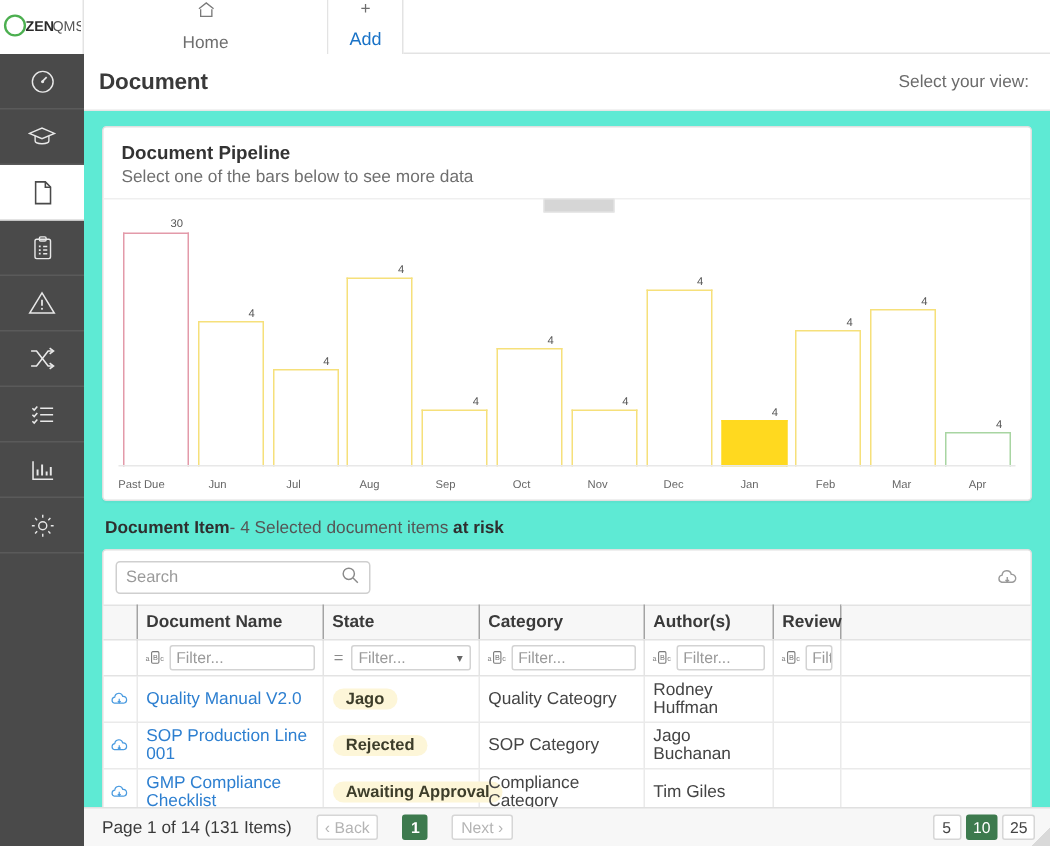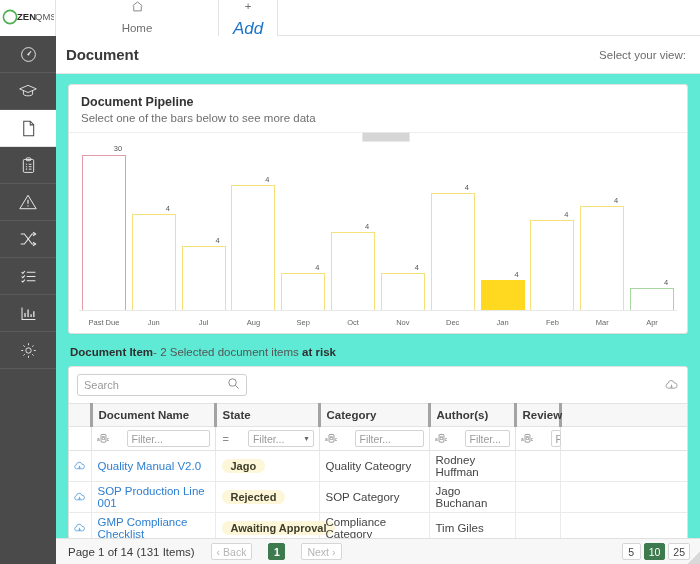--- a/index.html
+++ b/index.html
@@ -17,21 +17,21 @@
   .logo-cell {
     width:56px; flex:0 0 56px; display:flex; align-items:center; justify-content:center;
     border-right:1px solid #e3e3e3; background:#fff;
   }
   .tab {
     display:flex; align-items:center; gap:7px; padding:0 14px;
     border-right:1px solid #e3e3e3; color:#6e6e6e; font-size:11.5px;
     background:#fff; cursor:pointer;
   }
   .tab.home { min-width:163px; }
-  .tab-add { color:#1a73c7; font-size:17px; font-weight:400;font-style:italic; }
+  .tab-add { color:#1a73c7; font-size:12px; font-weight:400; }
   .topbar-rest { flex:1; border-bottom:1px solid #e3e3e3; }
   .tab.home, .tab.add { border-bottom:none;flex-direction:column; }
 
   
   .body { flex:1; display:flex; min-height:0; }
 
   
   .sidebar {
     width:56px; flex:0 0 56px; background:#4a4a4a; display:flex; flex-direction:column;
   }
@@ -81,21 +81,21 @@
   }
   .bar-col { flex:1; display:flex; flex-direction:column; align-items:center; justify-content:flex-end; height:100%; position:relative; }
   .bar-val { font-size:7.5px; color:#555; margin-bottom:2px; line-height:1;padding-left:28px; }
   .bar {
     width:44px; background:#fff; border:1px solid #f6e07a; border-bottom:none; cursor:pointer;
   }
   .bar.pastdue { border-color:#e39aa9; }
   .bar.selected { background:#ffd91f; border-color:#ffd91f; }
   .bar.future { border-color:#a8d5a2; }
   .axis-line { position:absolute; left:10px; right:10px; bottom:22px; height:1px; background:#e8e8e8; }
-  .xlabels { position:absolute; left:10px; right:10px; bottom:6px; display:flex; }
+  .xlabels { position:absolute; left:0; right:10px; bottom:6px; display:flex; }
   .xlab { flex:1; text-align:center; font-size:7.5px; color:#666; }
 
   
   .sec-head { padding:12px 2px 8px 2px; font-size:11.5px; color:#555; }
   .sec-head b { color:#2f2f2f; font-weight:700; }
 
   
   .table-card { border:1px solid #e0e0e0; border-radius:3px; background:#fff; }
   .table-toolbar { display:flex; align-items:center; padding:7px 8px; }
   .search-box {
@@ -105,30 +105,30 @@
   .search-box input {
     border:none; outline:none; flex:1; font-size:11px; color:#444;
     font-family:"Liberation Sans", sans-serif; background:transparent;
   }
   .search-box input::placeholder { color:#9a9a9a; }
   .dl-icon { margin-left:auto; color:#9a9a9a; cursor:pointer; display:flex; }
 
   table { width:100%; border-collapse:collapse; table-layout:fixed; }
   thead th {
     background:#f7f7f7; border-top:1px solid #e3e3e3; border-bottom:1px solid #e3e3e3;
-    border-right:3px solid #a3a3a3; text-align:left; font-size:11.5px; font-weight:700;
+    border-right:1px solid #a3a3a3; text-align:left; font-size:11.5px; font-weight:700;
     color:#3a3a3a; padding:5px 6px; height:21px;
   }
   thead th:last-child { border-right:none; }
   tr.filter-row td {
     background:#fff; border-bottom:1px solid #e3e3e3; border-right:1px solid #e3e3e3;
     padding:3px 5px; height:24px; vertical-align:middle;
   }
   tr.filter-row td:last-child { border-right:none; }
-  .filt-cell { display:flex; align-items:center; gap:17px; }
+  .filt-cell { display:flex; align-items:center; gap:3px; }
   .abc-icon { flex:0 0 auto; display:flex; }
   .eq-icon { font-size:11px; color:#8a8a8a; padding:0 2px; }
   .filt-input {
     flex:1; min-width:0; height:17px; border:1px solid #d3d3d3; border-radius:2px;
     background:#fff; font-size:10.5px; color:#9a9a9a; padding:0 4px;
     display:flex; align-items:center; overflow:hidden; white-space:nowrap;
   }
   .filt-input .chev { margin-left:auto; color:#666; font-size:8px; padding-left:2px; }
   tbody td {
     border-bottom:1px solid #eaeaea; border-right:1px solid #eaeaea;
@@ -367,21 +367,21 @@
                 <div class="xlab">Jan</div>
                 <div class="xlab">Feb</div>
                 <div class="xlab">Mar</div>
                 <div class="xlab">Apr</div>
               </div>
           </div>
         </div>
 
         <div class="sec-head">
           <b>Document Item</b><span>-</span>
-          <span>2 Selected document items</span>
+          <span>4 Selected document items</span>
           <b>at risk</b>
         </div>
 
         <div class="table-card">
           <div class="table-toolbar">
             <div class="search-box">
               <input type="text" placeholder="Search" style="">
               <span>
                 <svg width="13" height="13" viewBox="0 0 16 16" fill="none" stroke="#8a8a8a" stroke-width="1.2">
                   <circle cx="6.8" cy="6.8" r="4.6"></circle>

